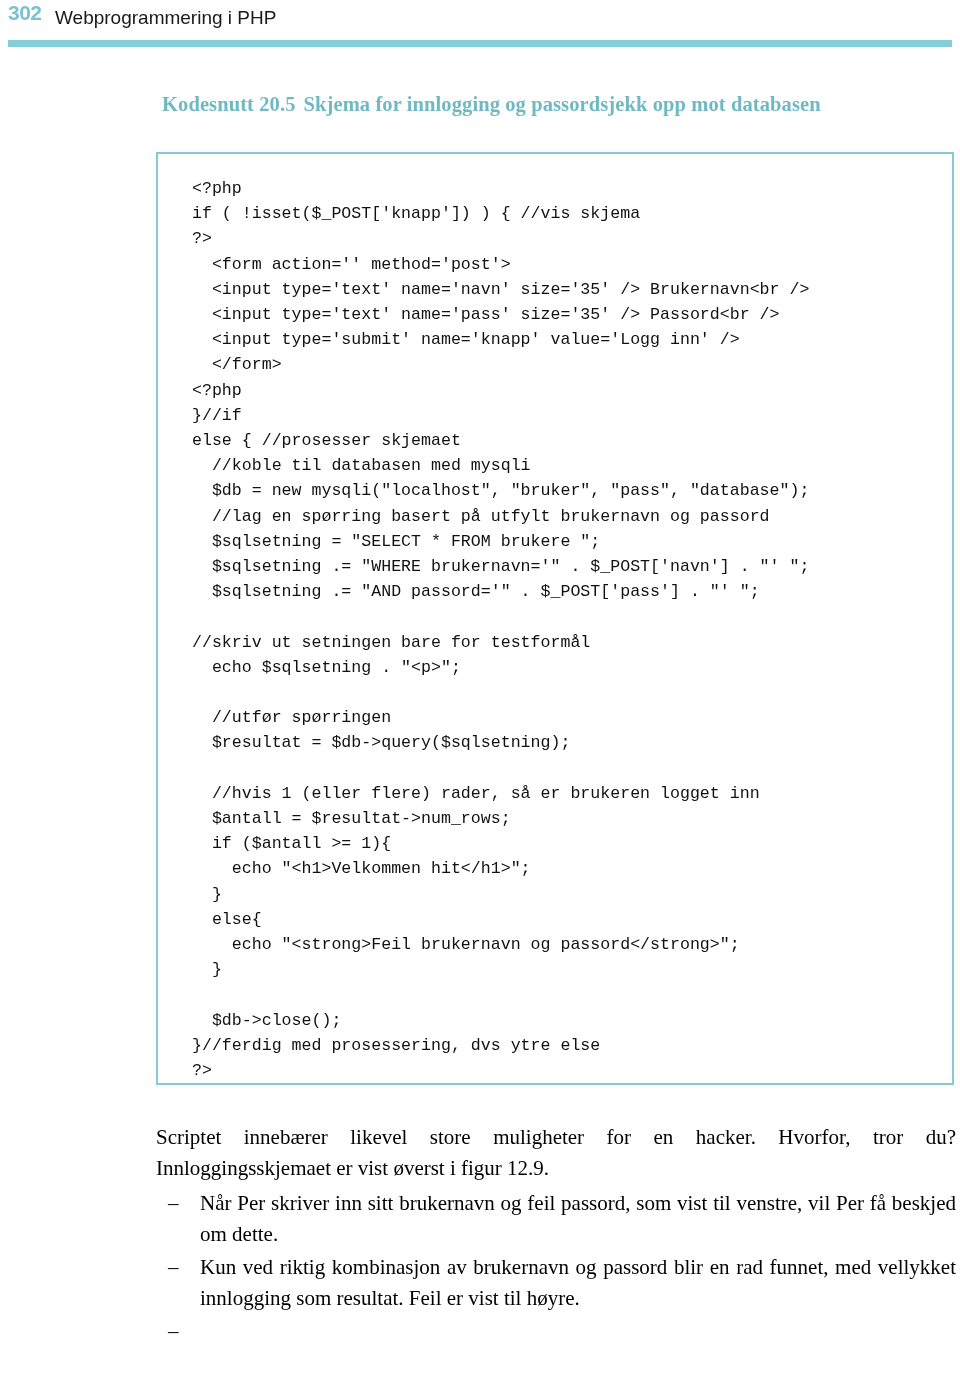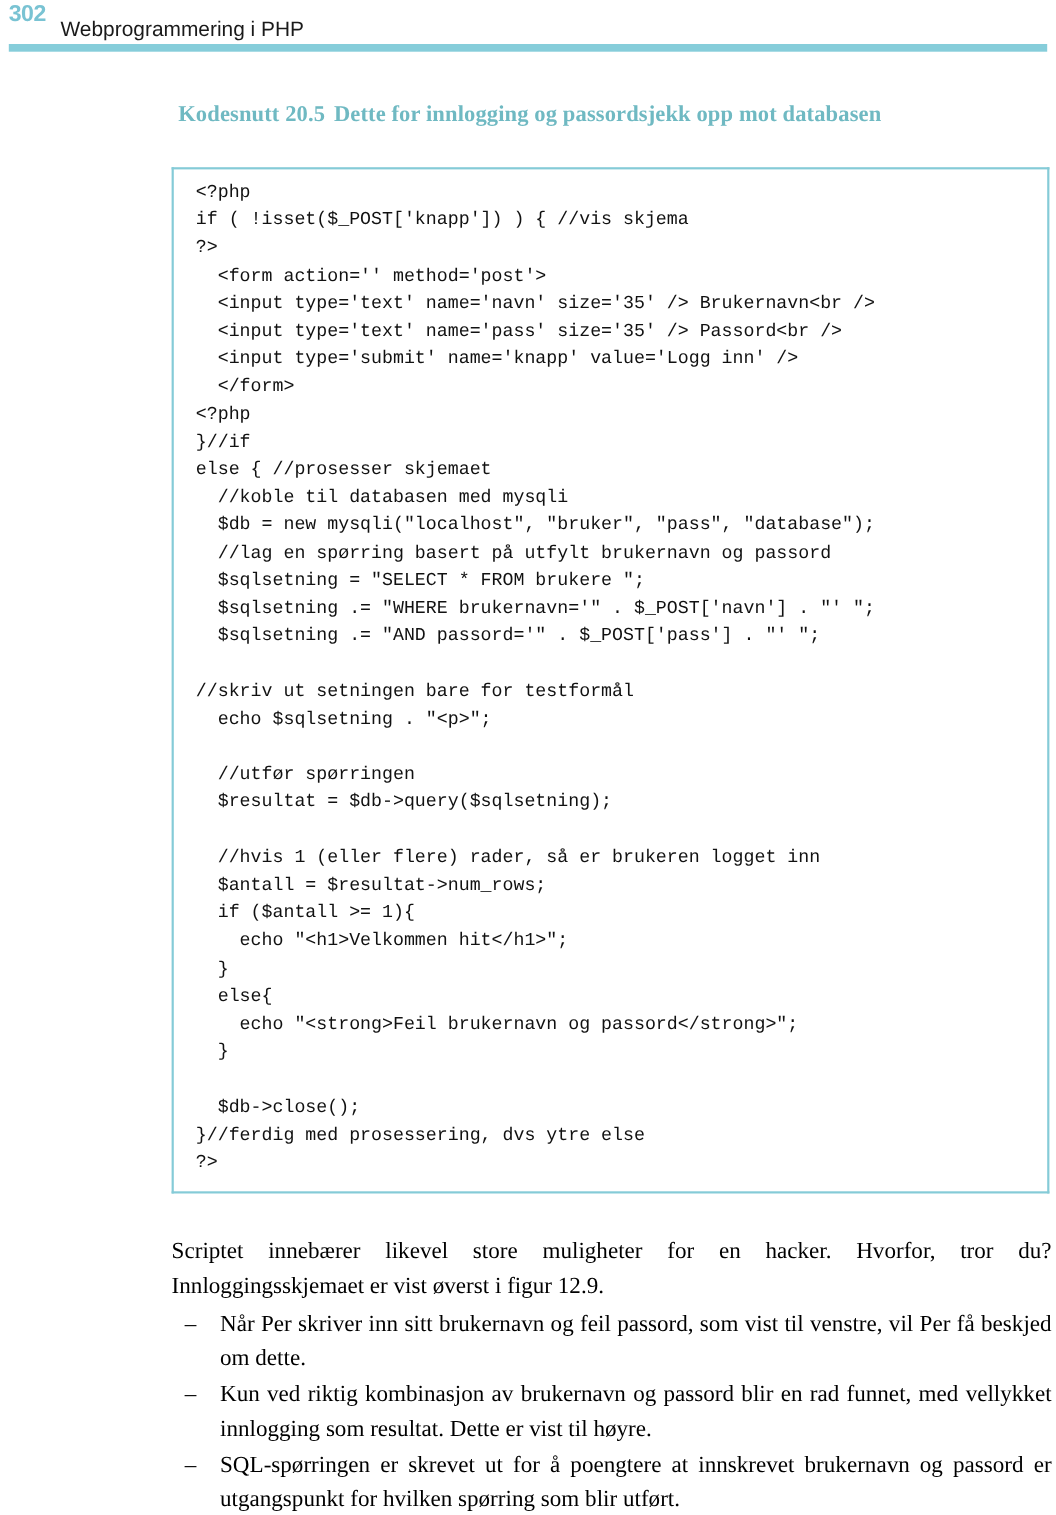--- a/index.html
+++ b/index.html
@@ -35,21 +35,20 @@
     line-height: 1;
   }
   .header-title {
     position: absolute;
     left: 55px;
     top: 8px;
     font-family: "Liberation Sans", "DejaVu Sans", sans-serif;
     font-size: 19px;
     color: #1a1a1a;
     line-height: 1;
-    margin-top: 10px;
   }
   .header-rule {
     position: absolute;
     left: 8px;
     top: 40px;
     width: 944px;
     height: 7px;
     background: #86cdda;
   }
 
@@ -87,21 +86,21 @@
     left: 952px;
     top: 152px;
     width: 2px;
     height: 933px;
     background: #85cbd7;
   }
   .code-listing {
     position: absolute;
     left: 178px;
     top: 162px;
-    margin: 0;
+    margin: 14px;
     font-family: "Liberation Mono", "DejaVu Sans Mono", monospace;
     font-size: 16.6px;
     line-height: 25.2px;
     color: #111111;
     white-space: pre;
     letter-spacing: 0px;
   }
 
   
   .prose {
@@ -140,21 +139,21 @@
 </head>
 <body>
 
 <div class="page-header">
   <div class="page-number">302</div>
   <div class="header-title">Webprogrammering i PHP</div>
   <div class="header-rule"></div>
 </div>
 
 <div class="snippet-caption">
-  <span>Kodesnutt 20.5</span><span class="caption-gap"></span><span>Dette for innlogging og passordsjekk opp mot databasen</span>
+  <span>Kodesnutt 20.5</span><span class="caption-gap"></span><span>Skjema for innlogging og passordsjekk opp mot databasen</span>
 </div>
 
 <div class="code-box"></div>
 <div class="code-box-right-rule"></div>
 <pre class="code-listing">&lt;?php
 if ( !isset($_POST['knapp']) ) { //vis skjema
 ?&gt;
   &lt;form action='' method='post'&gt;
   &lt;input type='text' name='navn' size='35' /&gt; Brukernavn&lt;br /&gt;
   &lt;input type='text' name='pass' size='35' /&gt; Passord&lt;br /&gt;
@@ -191,20 +190,19 @@
 
 <div class="prose">
   <p>Scriptet innebærer likevel store muligheter for en hacker. Hvorfor, tror du? Innloggingsskjemaet er vist øverst i figur 12.9.</p>
   <ul class="bullet-list">
     <li>
       <span class="dash">–</span>
       <span>Når Per skriver inn sitt brukernavn og feil passord, som vist til venstre, vil Per få beskjed om dette.</span>
     </li>
     <li>
       <span class="dash">–</span>
-      <span>Kun ved riktig kombinasjon av brukernavn og passord blir en rad funnet, med vellykket innlogging som resultat. Dette er vist til høyre.</span>
+      <span>Kun ved riktig kombinasjon av brukernavn og passord blir en rad funnet, med vellykket innlogging som resultat. Feil er vist til høyre.</span>
     </li>
     <li>
       <span class="dash">–</span>
-      <span>SQL-spørringen er skrevet ut for å poengtere at innskrevet brukernavn og passord er utgangspunkt for hvilken spørring som blir utført.</span>
     </li>
   </ul>
 </div>
 
 </body></html>

